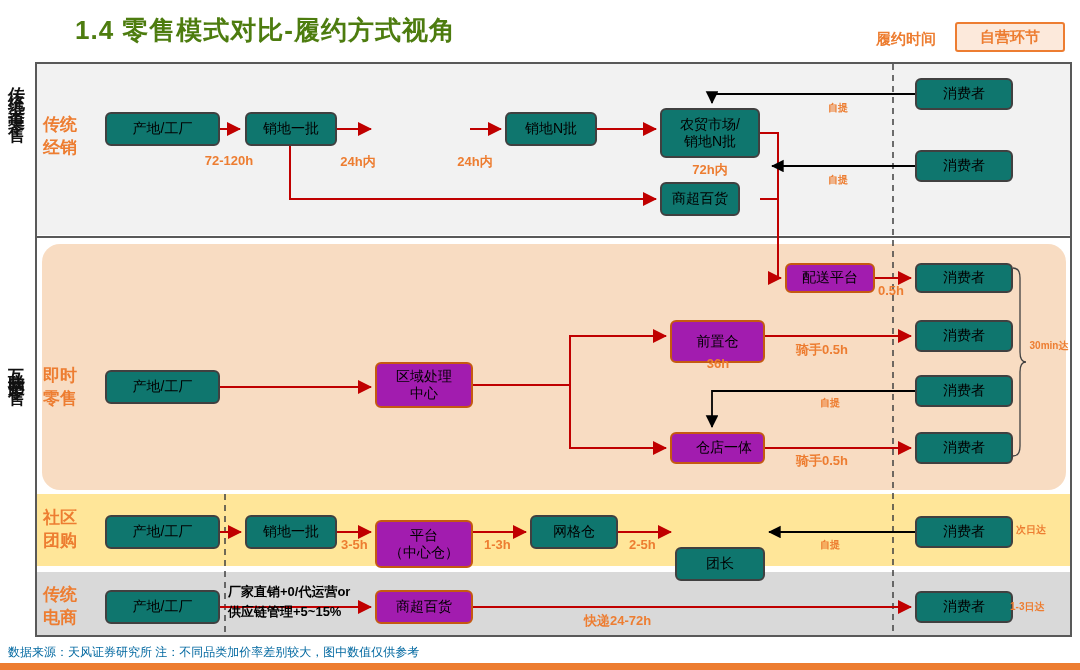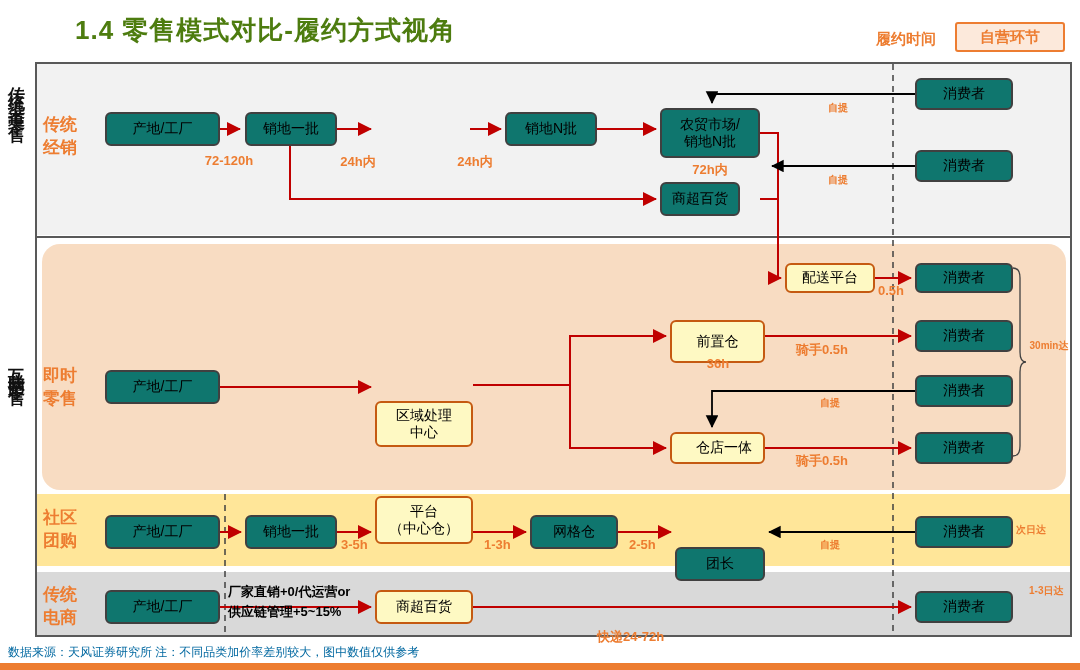--- a/index.html
+++ b/index.html
@@ -20,21 +20,21 @@
   .band-yellow{position:absolute; left:37px;  top:494px; width:1033px; height:72px;  background:#FFE699; }
   .band-gray { position:absolute; left:37px;  top:572px; width:1033px; height:63px;  background:#D9D9D9; }
   .frame     { position:absolute; left:35px;  top:62px;  width:1037px; height:575px; border:2px solid #595959; }
   .divider   { position:absolute; left:35px;  top:236px; width:1037px; height:2px;  background:#595959; }
 
   .rowlabel { position:absolute; width:40px; color:#ED7D31; font-weight:bold; font-size:17px; line-height:1.35;
               white-space:pre-line; text-align:center; }
 
   .node { position:absolute; background:#0f766e; border:2px solid #404040; border-radius:6px; display:flex; align-items:center;
           justify-content:center; text-align:center; font-size:14px; color:#000; white-space:pre-line; line-height:1.25; }
-  .node.orange { background:#fef9c3; border-color:#C55A11; }
+  .node.orange { background:#a21caf; border-color:#C55A11; }
 
   .tlabel { position:absolute; color:#ED7D31; font-weight:bold; font-size:13px; white-space:pre-line; }
   .tlabel.big { font-size:10px; }
   .tlabel.ctr { text-align:center; }
 
   .note { position:absolute; font-weight:bold; font-size:13px; color:#000; white-space:pre-line; line-height:1.55; }
 
   .arrows { position:absolute; left:0; top:0; width:1080px; height:670px; pointer-events:none; }
 
   .footer { position:absolute; left:8px; top:644px; font-size:12px; color:#0369a1; }
@@ -120,33 +120,33 @@
   <div class="node" style="left:105px; top:112px; width:115px; height:34px;">产地/工厂</div>
   <div class="node" style="left:245px; top:112px; width:92px; height:34px;">销地一批</div>
   <div class="node" style="left:505px; top:112px; width:92px; height:34px;">销地N批</div>
   <div class="node" style="left:660px; top:108px; width:100px; height:50px;">农贸市场/
 销地N批</div>
   <div class="node" style="left:660px; top:182px; width:80px; height:34px;">商超百货</div>
   <div class="node" style="left:915px; top:78px; width:98px; height:32px;">消费者</div>
   <div class="node" style="left:915px; top:150px; width:98px; height:32px;">消费者</div>
 
   <div class="node" style="left:105px; top:370px; width:115px; height:34px;">产地/工厂</div>
-  <div class="node orange" style="left:375px; top:362px; width:98px; height:46px;margin-top:39px;">区域处理
+  <div class="node orange" style="left:375px; top:362px; width:98px; height:46px;">区域处理
 中心</div>
   <div class="node orange" style="left:785px; top:263px; width:90px; height:30px;">配送平台</div>
   <div class="node orange" style="left:670px; top:320px; width:95px; height:43px;">前置仓</div>
   <div class="node orange" style="left:670px; top:432px; width:95px; height:32px;padding-left:13px;">仓店一体</div>
   <div class="node" style="left:915px; top:263px; width:98px; height:30px;">消费者</div>
   <div class="node" style="left:915px; top:320px; width:98px; height:32px;">消费者</div>
   <div class="node" style="left:915px; top:375px; width:98px; height:32px;">消费者</div>
   <div class="node" style="left:915px; top:432px; width:98px; height:32px;">消费者</div>
 
   <div class="node" style="left:105px; top:515px; width:115px; height:34px;">产地/工厂</div>
   <div class="node" style="left:245px; top:515px; width:92px; height:34px;">销地一批</div>
-  <div class="node orange" style="left:375px; top:496px; width:98px; height:48px;">平台
+  <div class="node orange" style="left:375px; top:520px; width:98px; height:48px;">平台
 （中心仓）</div>
   <div class="node" style="left:530px; top:515px; width:88px; height:34px;">网格仓</div>
   <div class="node" style="left:675px; top:515px; width:90px; height:34px;margin-top:32px;">团长</div>
   <div class="node" style="left:915px; top:516px; width:98px; height:32px;">消费者</div>
 
   <div class="node" style="left:105px; top:590px; width:115px; height:34px;">产地/工厂</div>
   <div class="node orange" style="left:375px; top:590px; width:98px; height:34px;">商超百货</div>
   <div class="node" style="left:915px; top:591px; width:98px; height:32px;">消费者</div>
 
   <div class="tlabel ctr" style="left:190px; top:153px; width:78px;">72-120h</div>
@@ -164,19 +164,19 @@
   <div class="tlabel big ctr" style="left:1025px; top:340px; width:48px; line-height:1.25;">30min达</div>
 
   <div class="tlabel" style="left:341px; top:537px;">3-5h</div>
   <div class="tlabel" style="left:484px; top:537px;">1-3h</div>
   <div class="tlabel" style="left:629px; top:537px;">2-5h</div>
   <div class="tlabel big" style="left:820px; top:538px;">自提</div>
   <div class="tlabel big" style="left:1016px; top:523px;">次日达</div>
 
   <div class="note" style="left:228px; top:582px;">厂家直销+0/代运营or
 供应链管理+5~15%</div>
-  <div class="tlabel" style="left:597px; top:612px;margin-top:16px;">快递24-72h</div>
-  <div class="tlabel big" style="left:1010px; top:584px;margin-left:19px;">1-3日达</div>
+  <div class="tlabel" style="left:584px; top:612px;">快递24-72h</div>
+  <div class="tlabel big" style="left:1010px; top:600px;">1-3日达</div>
 
   <div class="footer">数据来源：天风证券研究所  注：不同品类加价率差别较大，图中数值仅供参考</div>
   <div class="bottombar"></div>
 
 </div>
 
 </body></html>

